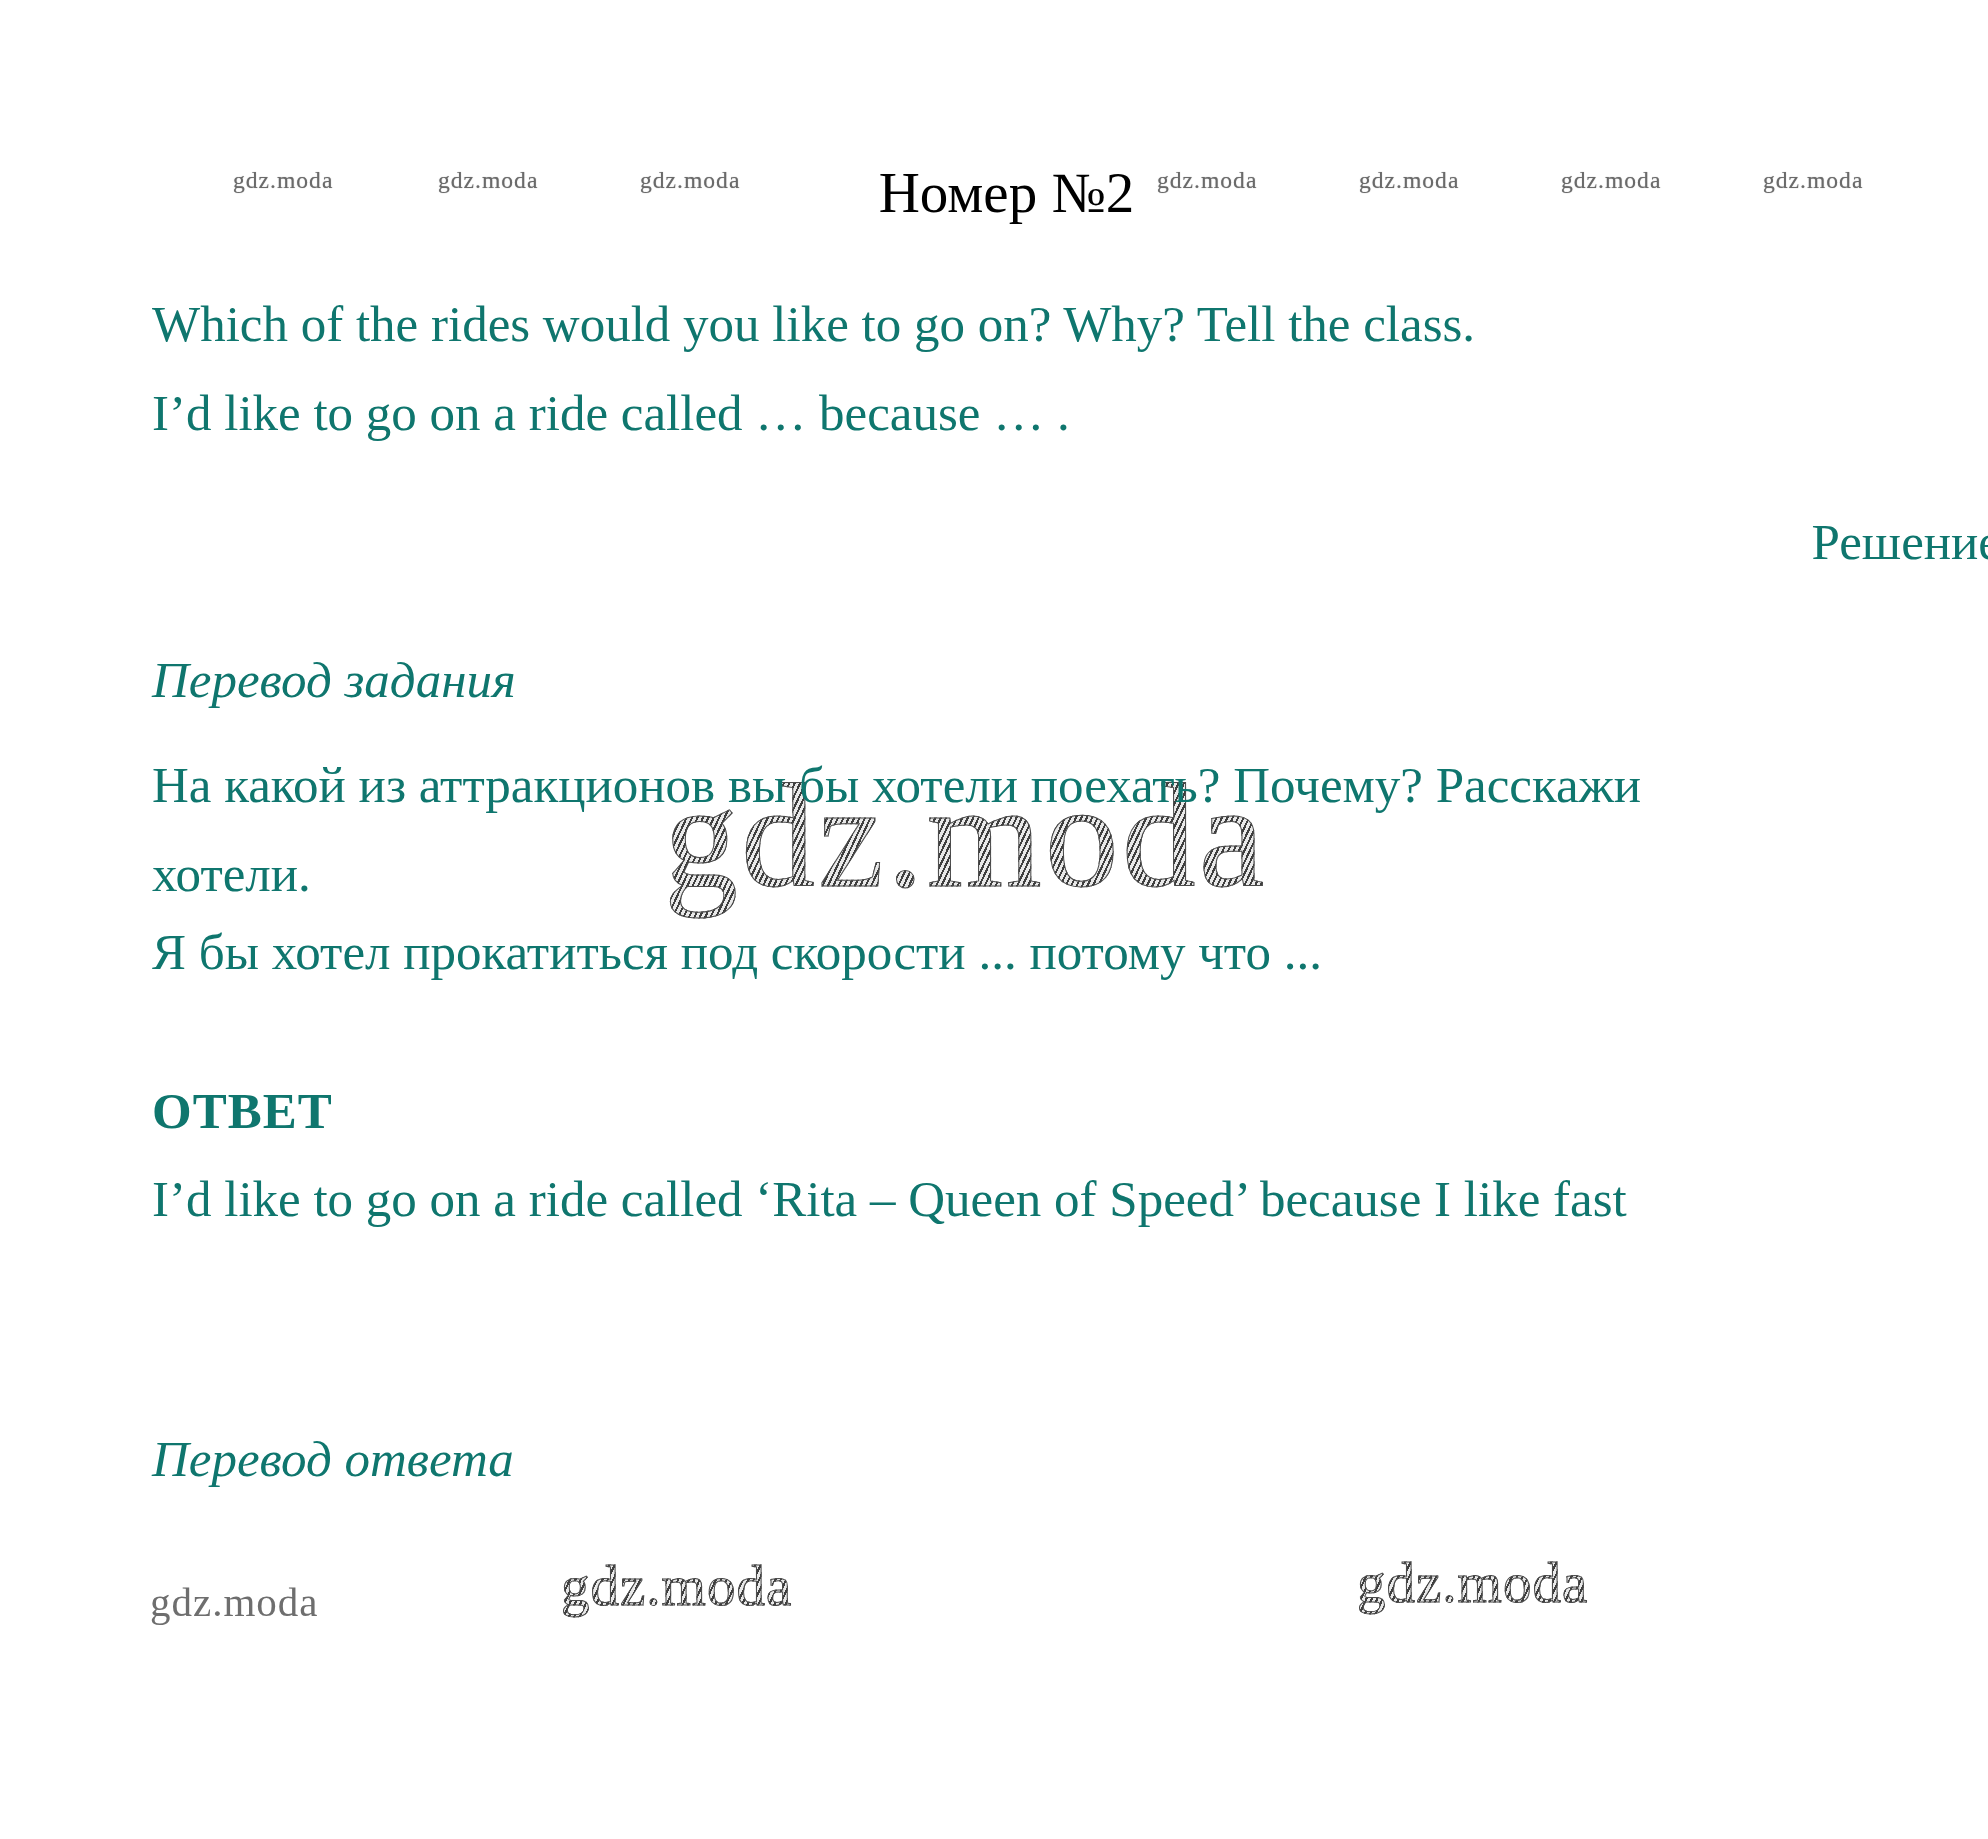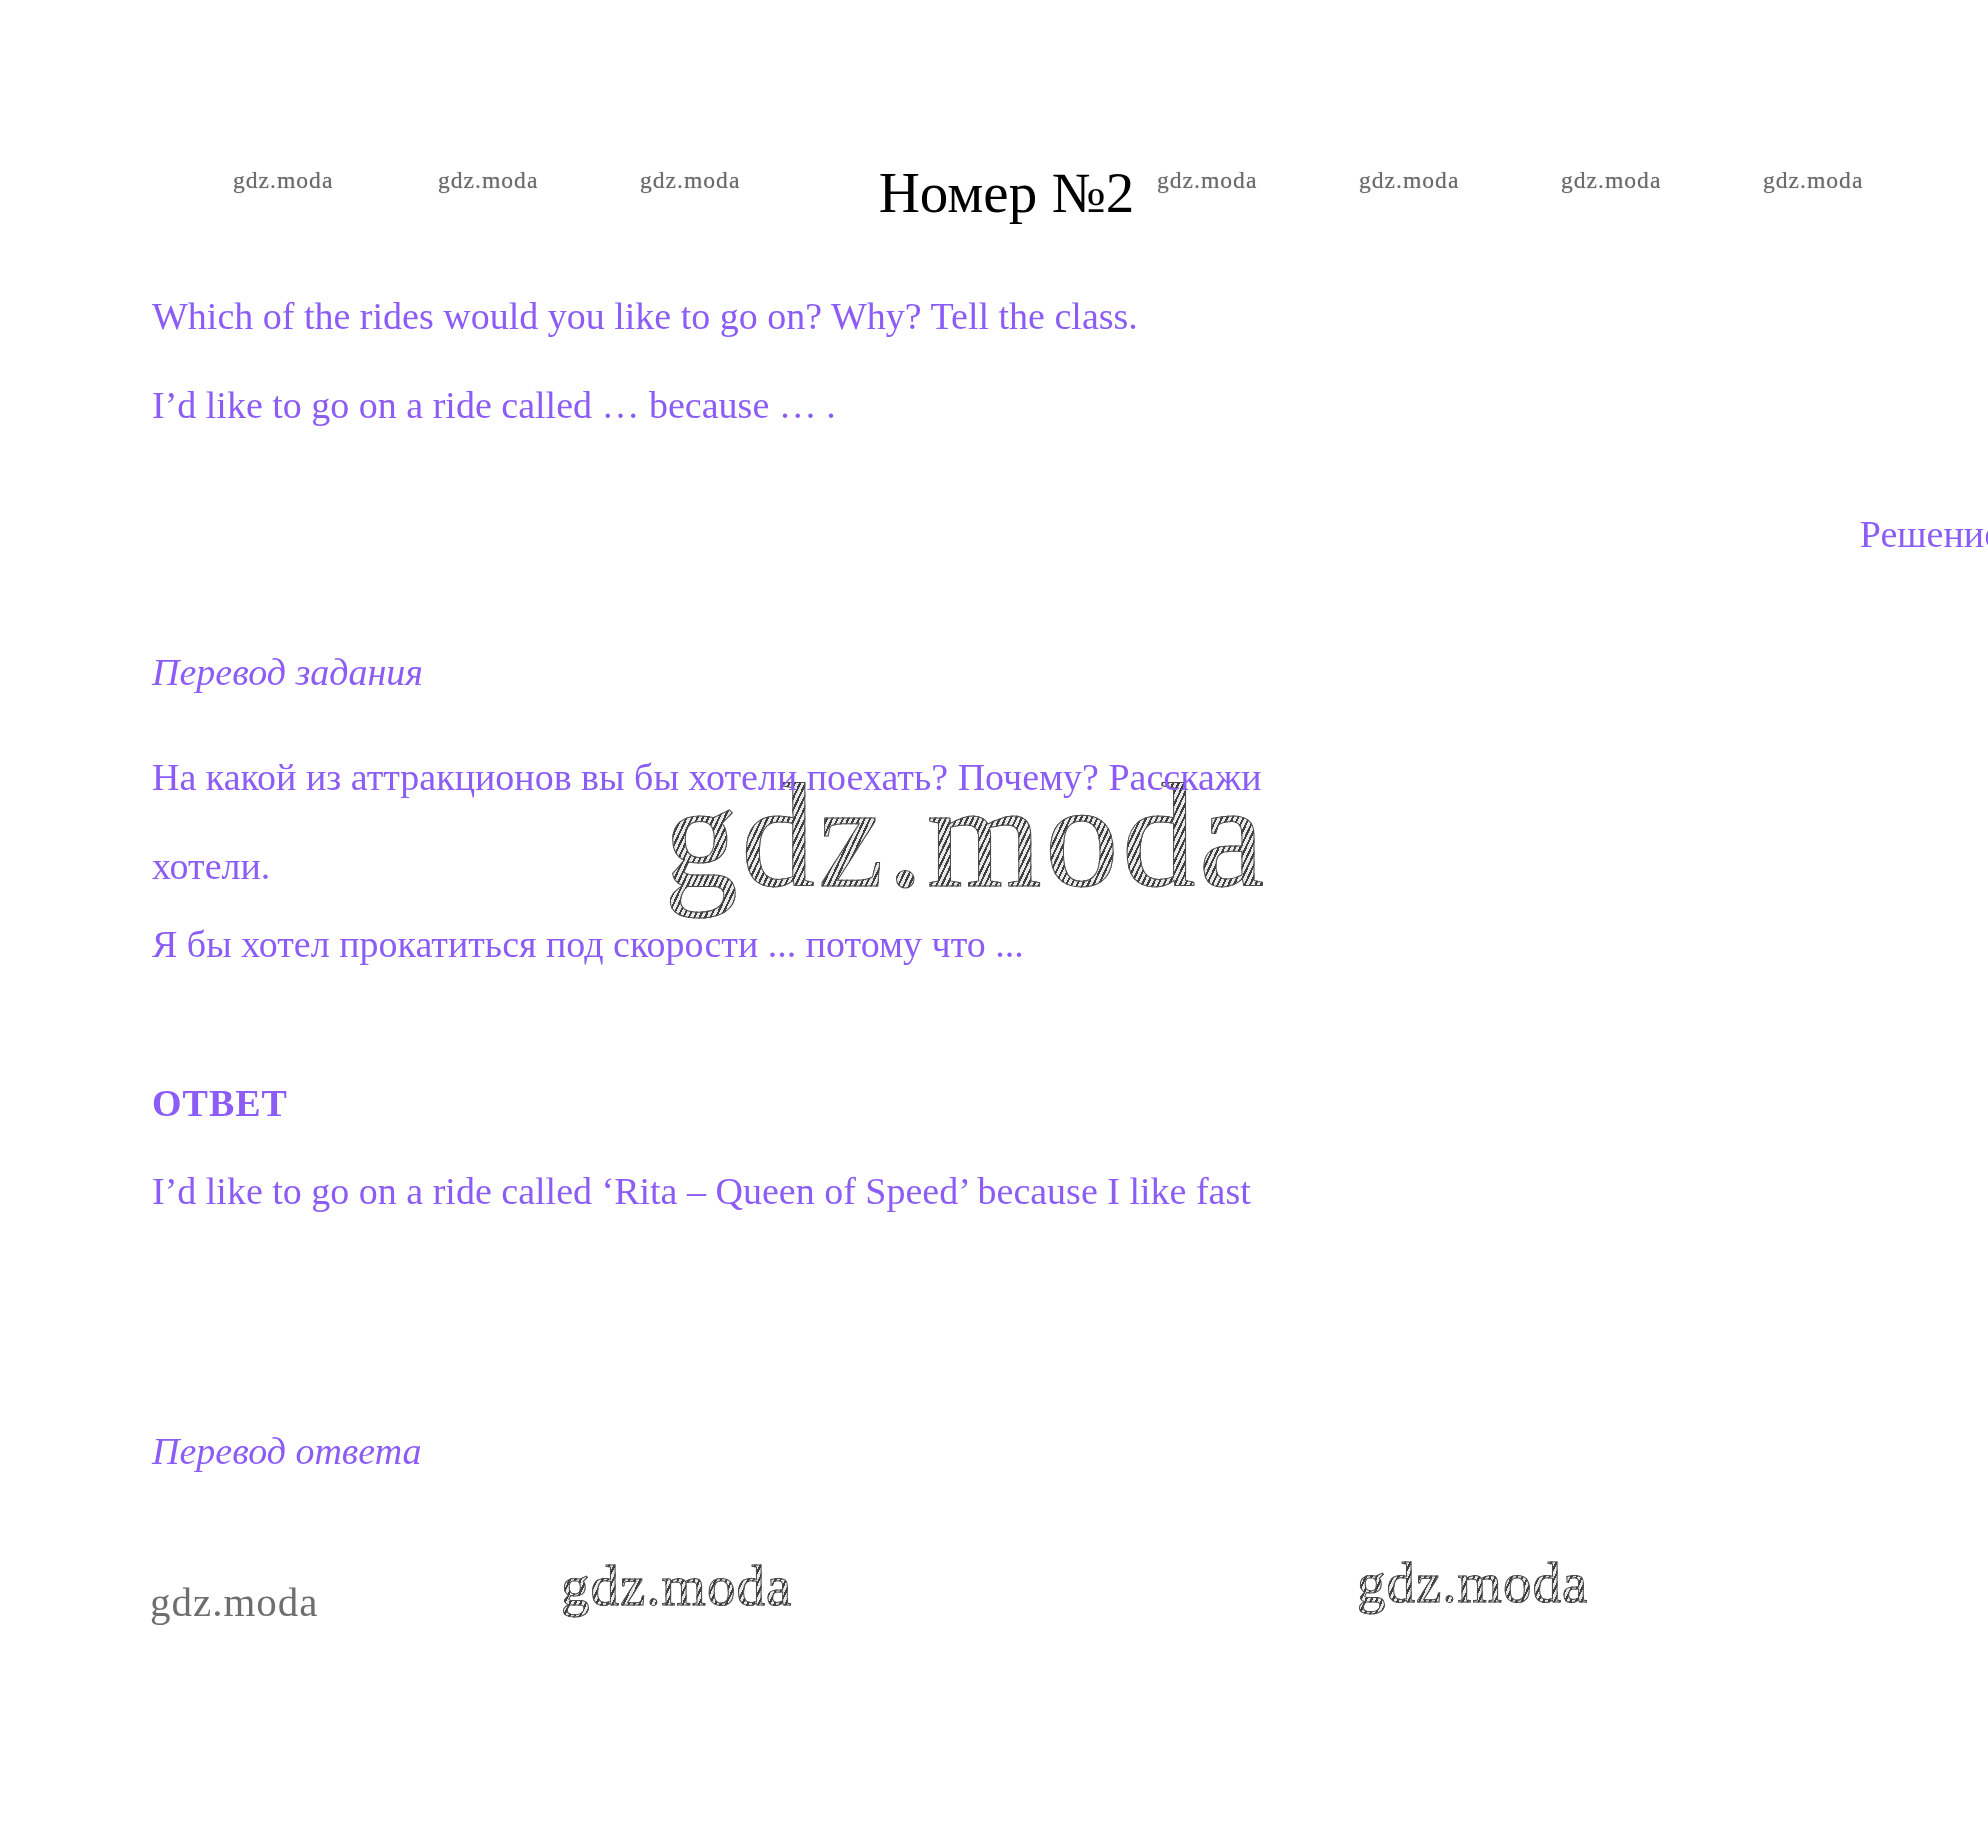--- a/index.html
+++ b/index.html
@@ -5,22 +5,22 @@
   * { margin:0; padding:12px; box-sizing:border-box; }
   html,body { background:#ffffff; }
   body {
     width:1989px; height:1839px; position:relative; overflow:hidden;
     font-family:"Liberation Serif","DejaVu Serif",serif; color:#000000;
   }
   .page { position:absolute; inset:0; }
 
   
   .line {
-    position:absolute; left:128px; font-size:38px; line-height:1.1;
-    white-space:nowrap; z-index:2; color:#8b5cf6;
+    position:absolute; left:128px; font-size:51px; line-height:1.1;
+    white-space:nowrap; z-index:2; color:#0f766e;
   }
   .centered { left:12px; width:100%; text-align:right; }
   .heading-italic { font-weight:normal; font-style:italic; }
   .heading-bold { font-weight:bold; letter-spacing:1px; }
 
   .doc-title {
     position:absolute; top:138px; left:0; width:100%; text-align:center;
     font-size:57px; font-weight:normal; line-height:1.1; z-index:2;
   }
 

